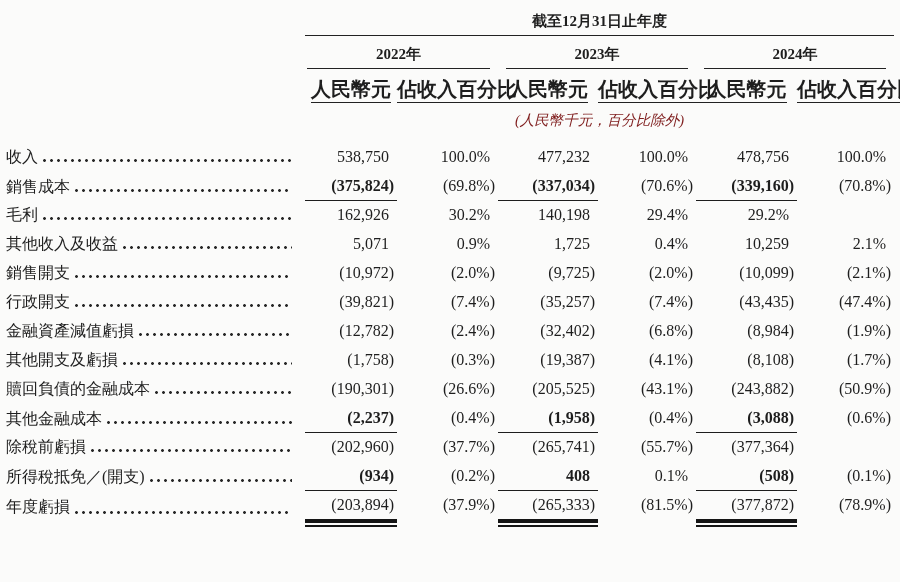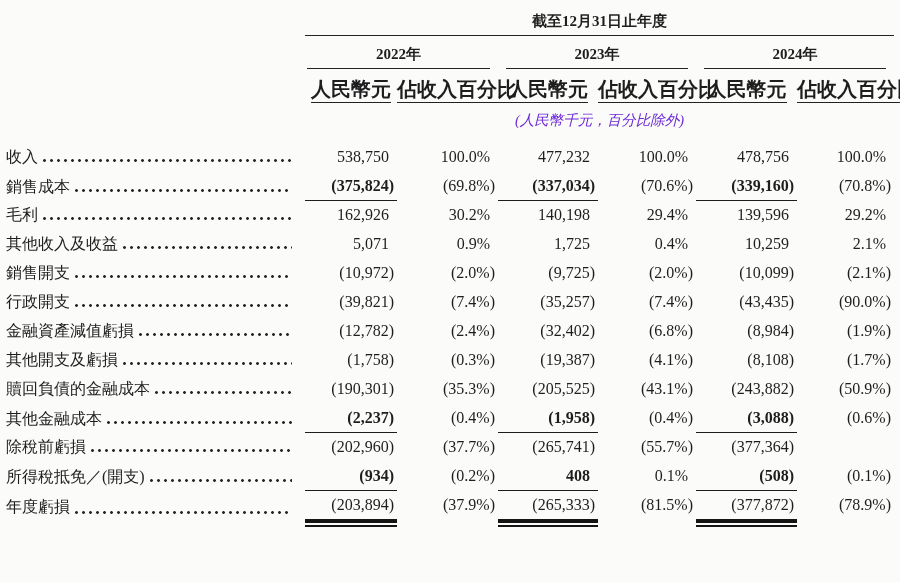--- a/index.html
+++ b/index.html
@@ -61,21 +61,21 @@
     border-bottom: 1.6px solid #222;
     white-space: nowrap;
   }
   .head-note { margin-top: 6px; }
   .note-cell {
     grid-column: 2 / 8;
     text-align: center;
     font-style: italic;
     font-size: 14.5px;
     line-height: 22px;
-    color: #6d28d9;
+    color: #7f1d1d;
   }
 
   
   .tbody { margin-top: 11px; }
   .tbody .trow { height: 29px; }
   .cell.label {
     display: flex;
     font-size: 16px;
     line-height: 29px;
     white-space: nowrap;
@@ -194,21 +194,20 @@
 
   <div class="trow">
     <div class="cell label">
       <span class="label-text">毛利</span>
       <span class="leader"></span>
     </div>
   <div class="cell val rmb no-paren">162,926</div>
         <div class="cell val pct no-paren">30.2%</div>
         <div class="cell val rmb no-paren">140,198</div>
         <div class="cell val pct no-paren">29.4%</div>
-        <div class="cell val rmb no-paren">139,596</div>
         <div class="cell val pct no-paren">29.2%</div>
       </div>
 
   <div class="trow">
     <div class="cell label">
       <span class="label-text">其他收入及收益</span>
       <span class="leader"></span>
     </div>
   <div class="cell val rmb no-paren">5,071</div>
         <div class="cell val pct no-paren">0.9%</div>
@@ -234,21 +233,21 @@
   <div class="trow">
     <div class="cell label">
       <span class="label-text">行政開支</span>
       <span class="leader"></span>
     </div>
   <div class="cell val rmb">(39,821)</div>
         <div class="cell val pct">(7.4%)</div>
         <div class="cell val rmb">(35,257)</div>
         <div class="cell val pct">(7.4%)</div>
         <div class="cell val rmb">(43,435)</div>
-        <div class="cell val pct">(90.0%)</div>
+        <div class="cell val pct">(47.4%)</div>
       </div>
 
 
   <div class="trow">
     <div class="cell label">
       <span class="label-text">金融資產減值虧損</span>
       <span class="leader"></span>
     </div>
   <div class="cell val rmb">(12,782)</div>
         <div class="cell val pct">(2.4%)</div>
@@ -270,21 +269,21 @@
         <div class="cell val rmb">(8,108)</div>
         <div class="cell val pct">(1.7%)</div>
       </div>
 
   <div class="trow">
     <div class="cell label">
       <span class="label-text">贖回負債的金融成本</span>
       <span class="leader"></span>
     </div>
   <div class="cell val rmb">(190,301)</div>
-        <div class="cell val pct">(35.3%)</div>
+        <div class="cell val pct">(26.6%)</div>
         <div class="cell val rmb">(205,525)</div>
         <div class="cell val pct">(43.1%)</div>
         <div class="cell val rmb">(243,882)</div>
         <div class="cell val pct">(50.9%)</div>
       </div>
 
   <div class="trow">
     <div class="cell label">
       <span class="label-text">其他金融成本</span>
       <span class="leader"></span>

